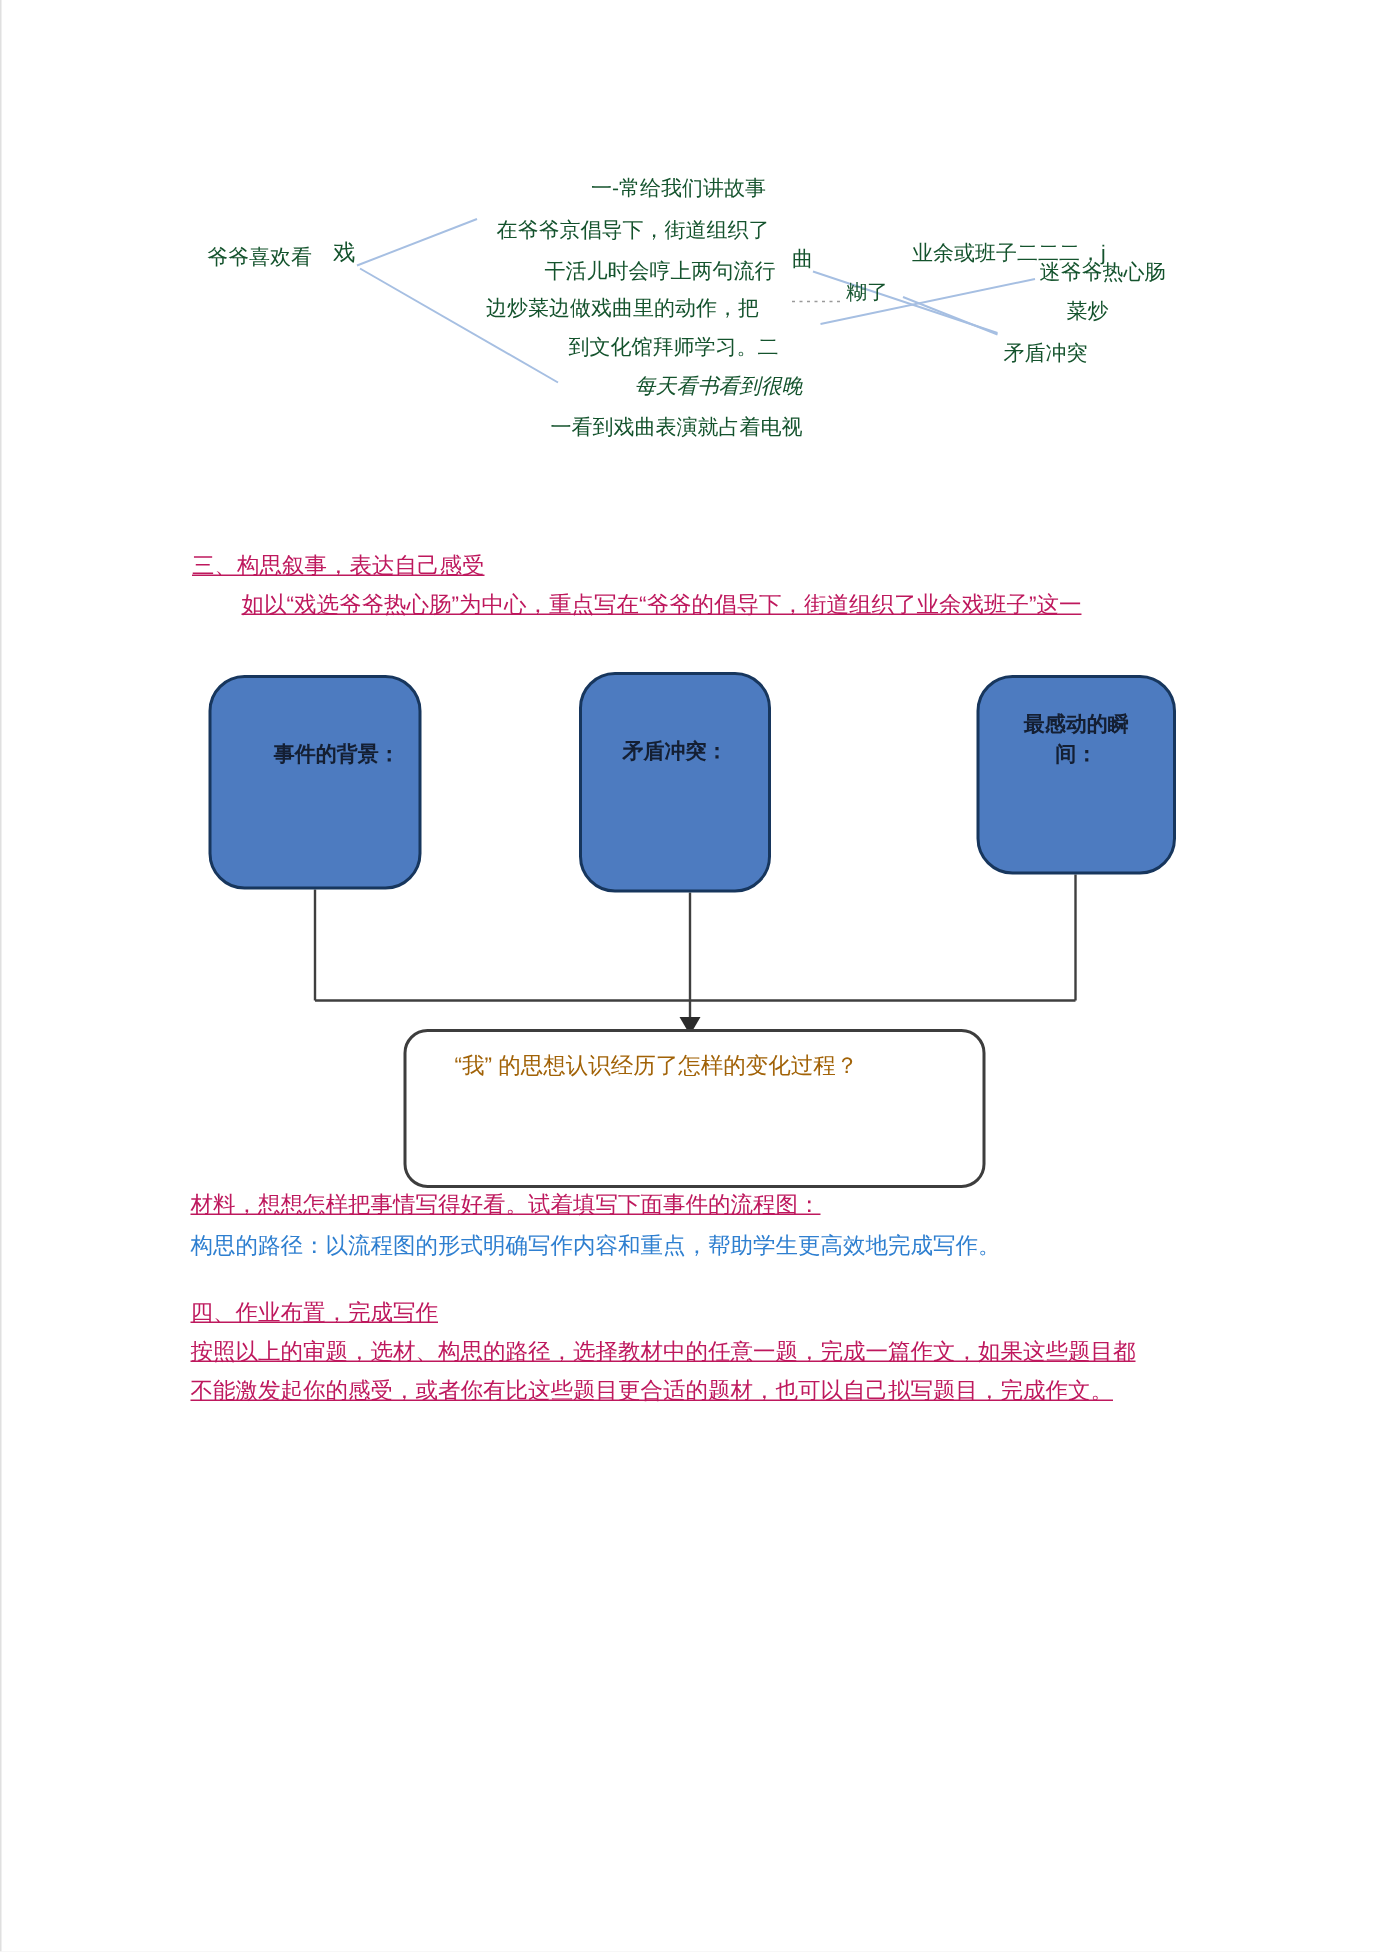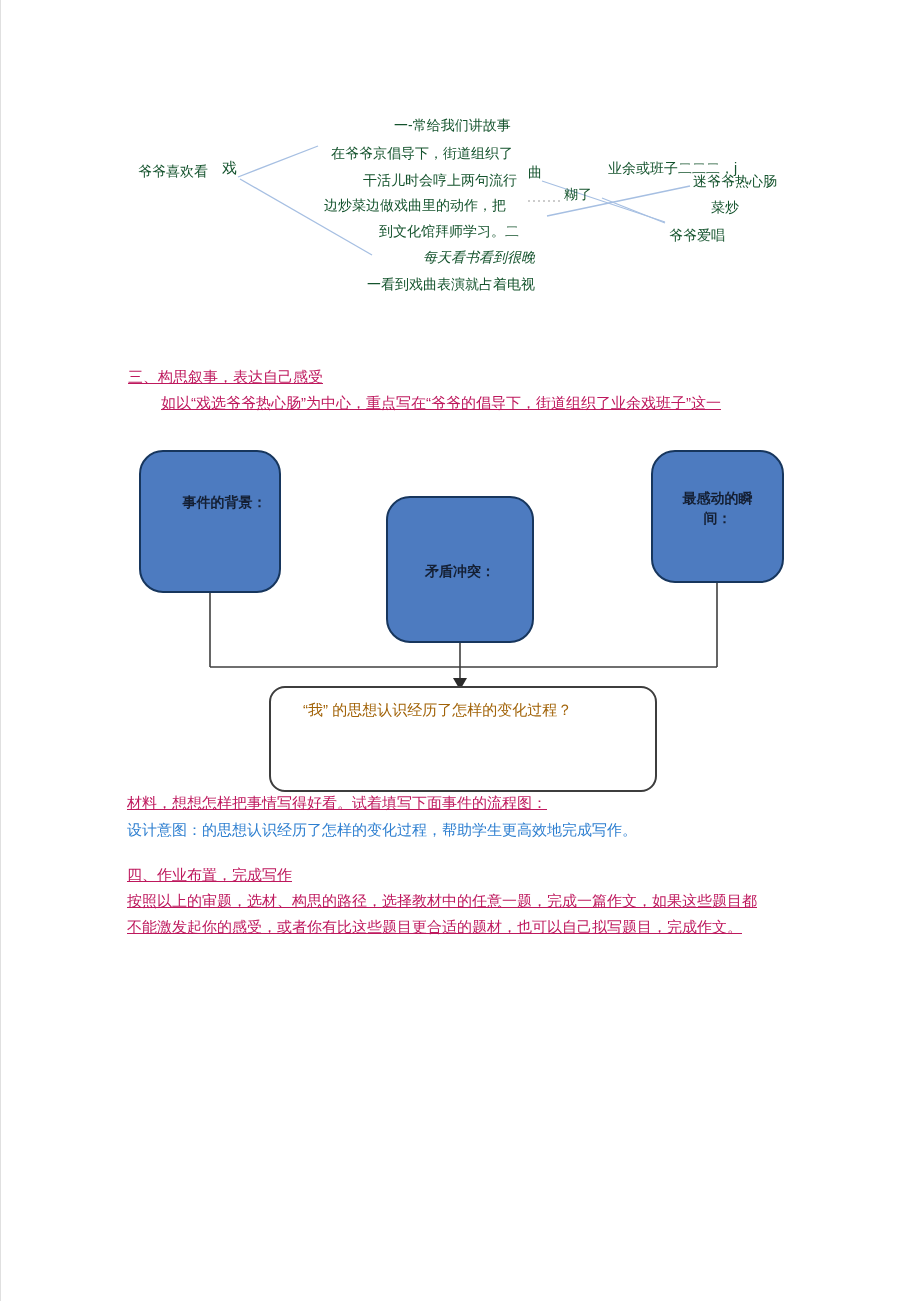--- a/index.html
+++ b/index.html
@@ -72,39 +72,39 @@
   <span class="abs mm" style="left:362px;top:172px;">干活儿时会哼上两句流行</span>
   <span class="abs mm" style="left:527px;top:164px;">曲</span>
   <span class="abs mm" style="left:323px;top:197px;">边炒菜边做戏曲里的动作，把</span>
   <span class="abs mm" style="left:563px;top:186px;">糊了</span>
   <span class="abs mm" style="left:378px;top:223px;">到文化馆拜师学习。二</span>
   <span class="abs mm" style="left:422px;top:249px;font-style:italic;">每天看书看到很晚</span>
   <span class="abs mm" style="left:366px;top:276px;">一看到戏曲表演就占着电视</span>
   <span class="abs mm" style="left:607px;top:160px;">业余或班子二二二，j</span>
   <span class="abs mm" style="left:692px;top:173px;">迷爷爷热心肠</span>
   <span class="abs mm" style="left:710px;top:199px;">菜炒</span>
-  <span class="abs mm" style="left:668px;top:227px;">爷爷爱唱</span>
+  <span class="abs mm" style="left:668px;top:227px;">矛盾冲突</span>
 
   <span class="abs body-text" style="left:127px;top:368px;">三、构思叙事，表达自己感受</span>
   <span class="abs body-text" style="left:160px;top:394px;">如以“戏选爷爷热心肠”为中心，重点写在“爷爷的倡导下，街道组织了业余戏班子”这一</span>
 
   <div class="fc-box" style="left:138px;top:450px;width:142px;height:143px;padding-top:40px;padding-left:29px;">
     <span class="fc-label">事件的背景：</span>
   </div>
-  <div class="fc-box" style="left:385px;top:448px;width:148px;height:147px;padding-top:63px;margin-top:48px;">
+  <div class="fc-box" style="left:385px;top:448px;width:128px;height:147px;padding-top:40px;">
     <span class="fc-label">矛盾冲突：</span>
   </div>
-  <div class="fc-box" style="left:650px;top:450px;width:133px;height:133px;padding-top:36px;">
+  <div class="fc-box" style="left:650px;top:450px;width:133px;height:133px;padding-top:20px;">
     <span class="fc-label" style="width:84px;">最感动的瞬间：</span>
   </div>
 
   <div class="result-box" style="left:268px;top:686px;width:388px;height:106px;">
     <span class="result-label">“我” 的思想认识经历了怎样的变化过程？</span>
   </div>
 
   <span class="abs body-text" style="left:126px;top:794px;">材料，想想怎样把事情写得好看。试着填写下面事件的流程图：</span>
-  <span class="abs note-blue" style="left:126px;top:821px;color:#2e7fd0;">设计意图：的思想认识经历了怎样的变化过程，帮助学生更高效地完成写作。</span>
+  <span class="abs note-blue" style="left:126px;top:821px;color:#2e7fd0;">构思的路径：以流程图的形式明确写作内容和重点，帮助学生更高效地完成写作。</span>
 
   <span class="abs body-text" style="left:126px;top:866px;">四、作业布置，完成写作</span>
   <span class="abs body-text" style="left:126px;top:892px;">按照以上的审题，选材、构思的路径，选择教材中的任意一题，完成一篇作文，如果这些题目都</span>
   <span class="abs body-text" style="left:126px;top:918px;">不能激发起你的感受，或者你有比这些题目更合适的题材，也可以自己拟写题目，完成作文。</span>
 
 </div>
 
 </body></html>

